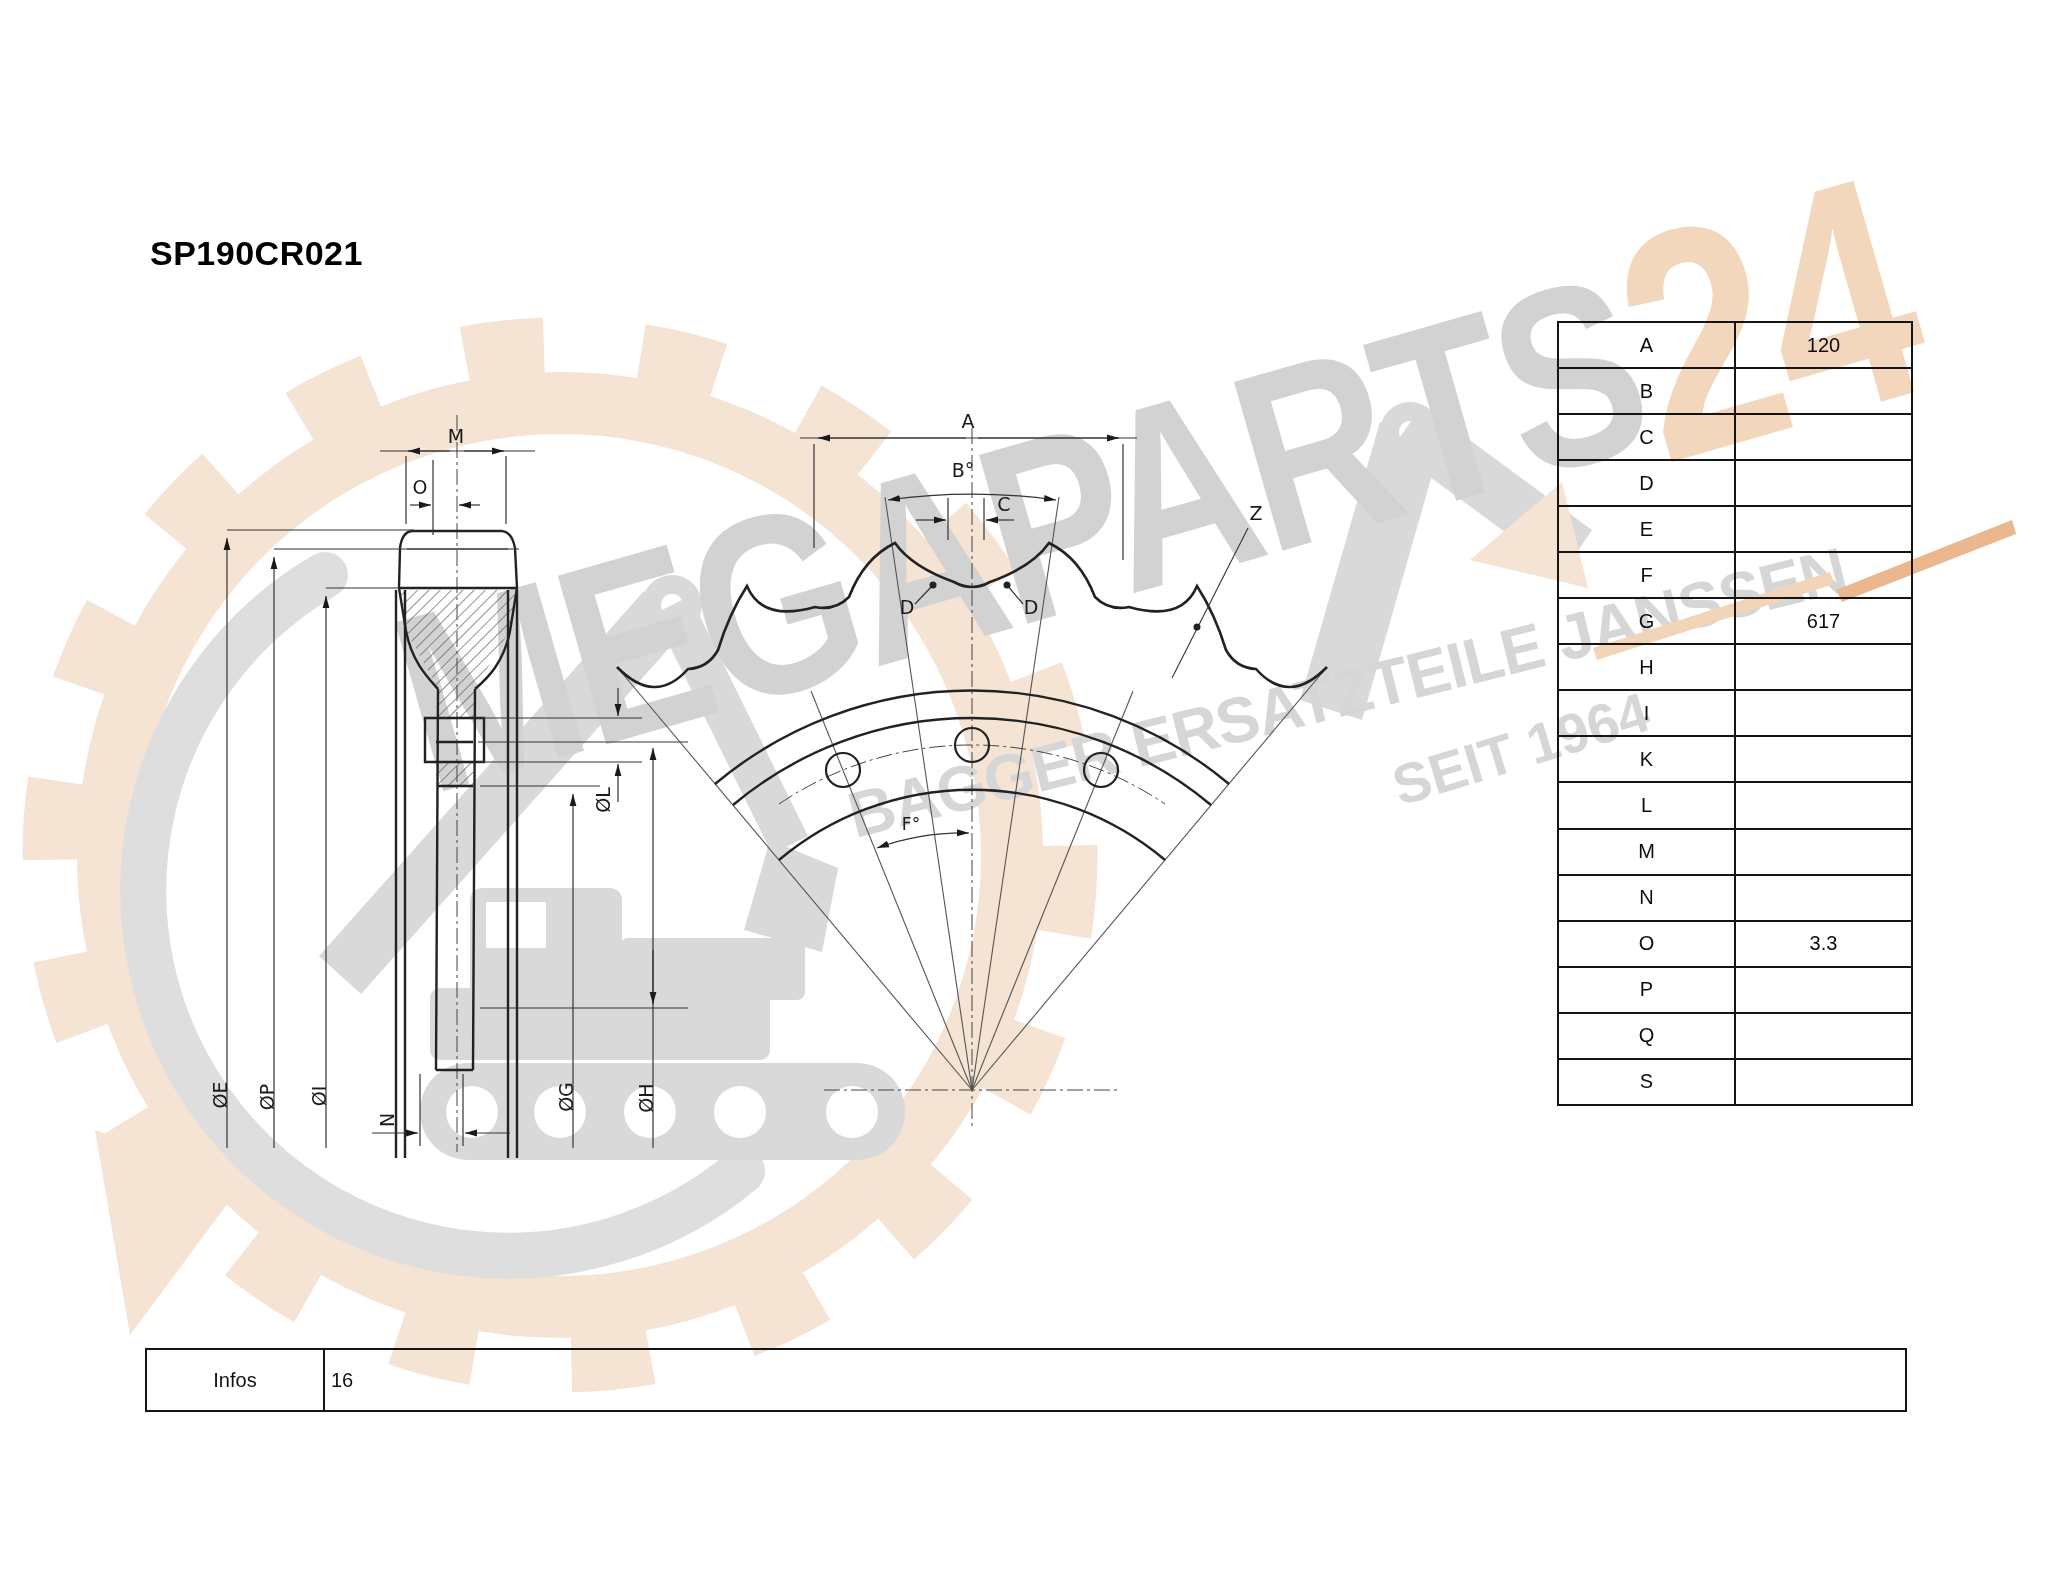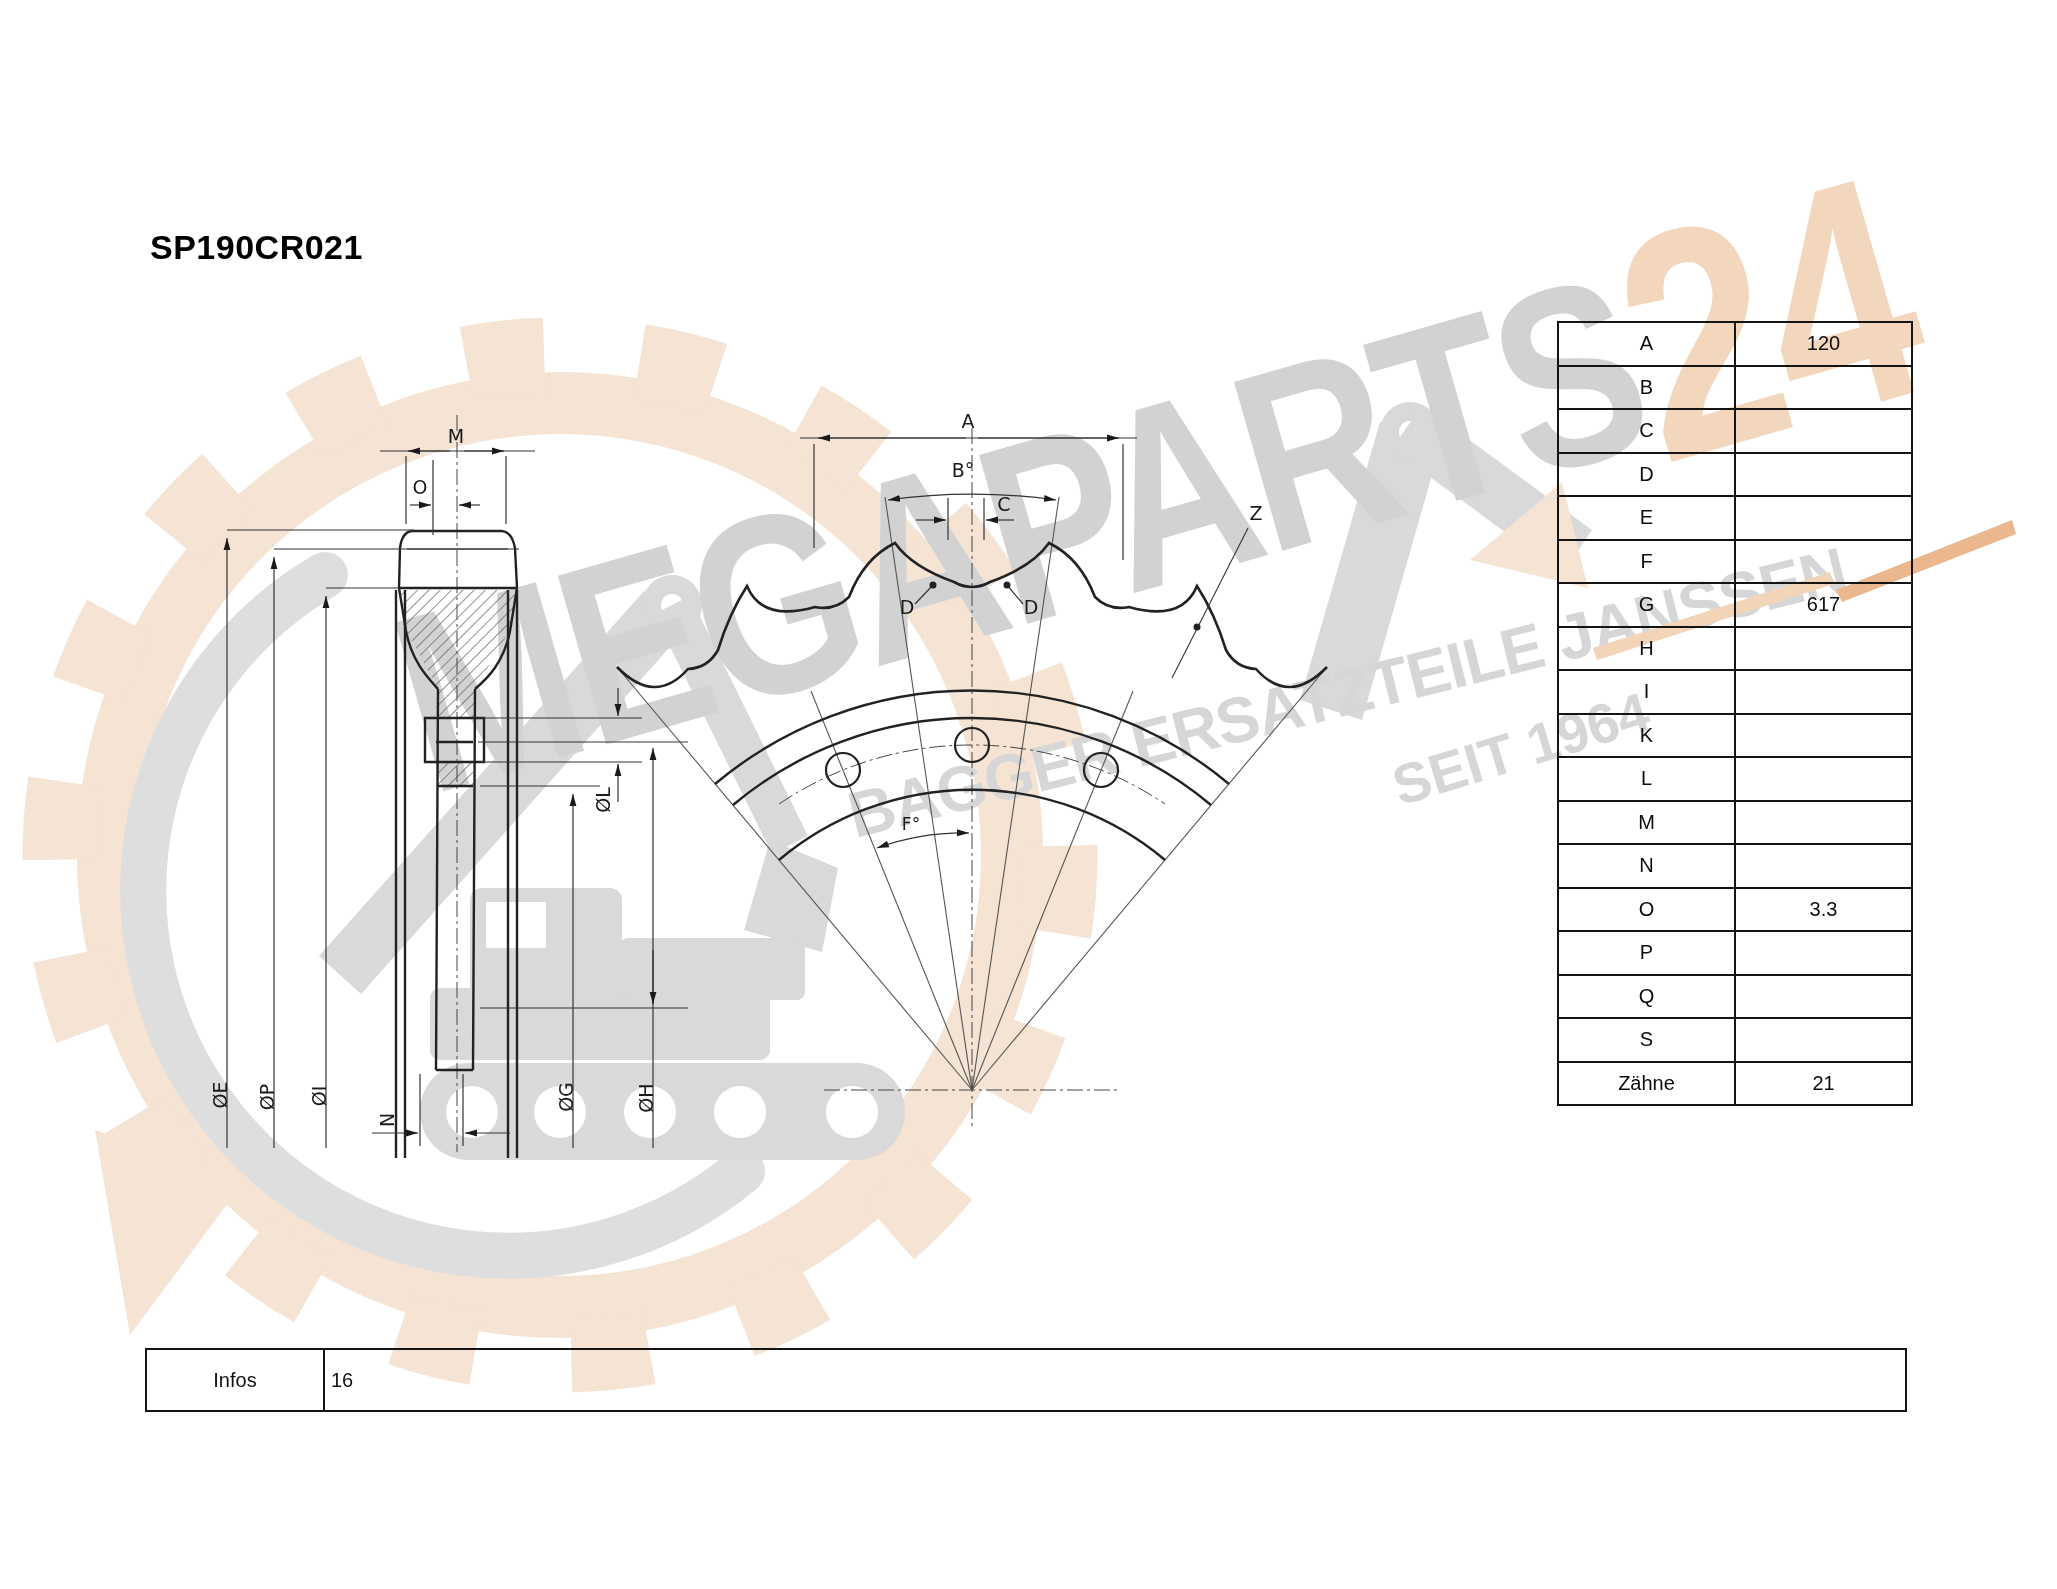--- a/index.html
+++ b/index.html
@@ -2,21 +2,21 @@
 <html><head>
 <meta charset="utf-8">
 <style>
   html,body{margin:0;padding:0;}
   body{
     width:2057px;height:1589px;position:relative;background:#ffffff;
     font-family:"Liberation Sans", sans-serif;color:#111;overflow:hidden;
   }
   #watermark{position:absolute;left:0;top:0;z-index:0;}
   #page-title{
-    position:absolute;left:150px;top:228px;z-index:2;
+    position:absolute;left:150px;top:234px;z-index:2;
     font-size:34px;font-weight:700;letter-spacing:0.5px;color:#000;
   }
   #drawing-svg{position:absolute;left:0;top:0;z-index:1;}
   .dimtxt{font-family:"DejaVu Sans", sans-serif;font-size:19px;fill:#1a1a1a;}
   .dimtxt-sm{font-family:"DejaVu Sans", sans-serif;font-size:17px;fill:#1a1a1a;}
   #dim-table{
     position:absolute;left:1557px;top:321px;width:354px;height:785px;z-index:2;
     border-collapse:collapse;table-layout:fixed;background:transparent;
   }
   #dim-table td{
@@ -304,23 +304,19 @@
         <td></td>
       </tr>
     <tr>
         <td>Q</td>
         <td></td>
       </tr>
     <tr>
         <td>S</td>
         <td></td>
       </tr>
-    <tr>
-        <td>Zähne</td>
-        <td>21</td>
-      </tr>
   </tbody>
 </table>
 
 <div id="info-bar">
   <div class="label-cell">Infos</div>
   <div class="value-cell">16</div>
 </div>
 
 </body></html>

